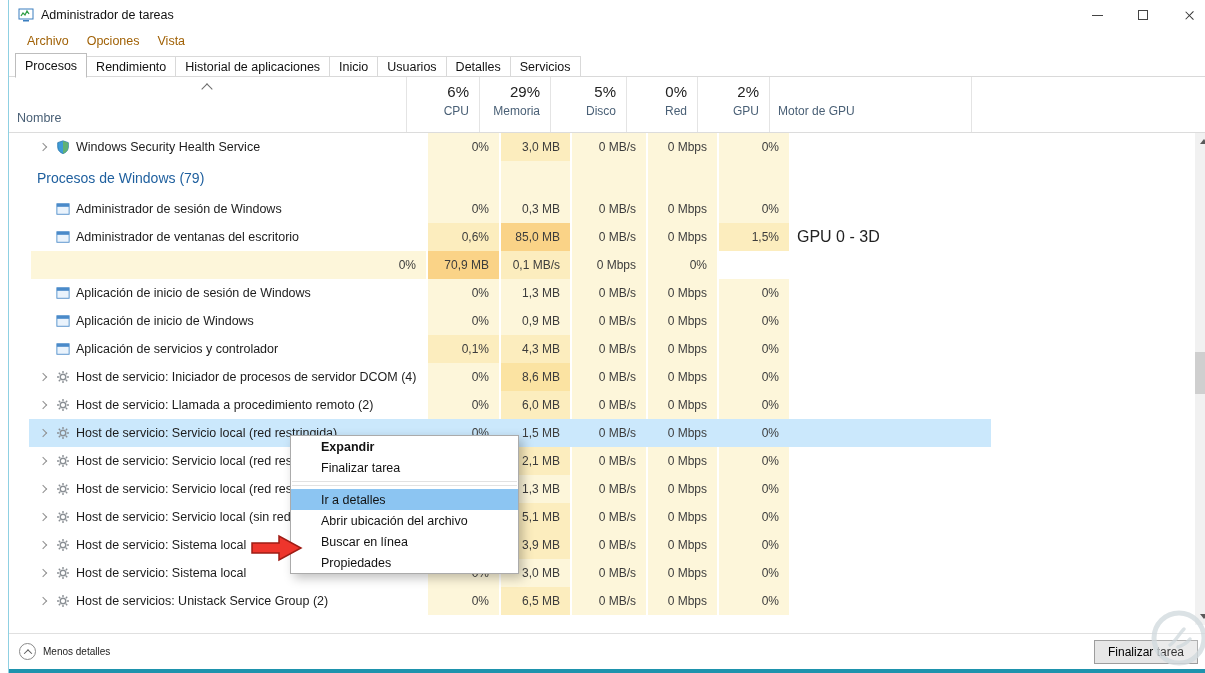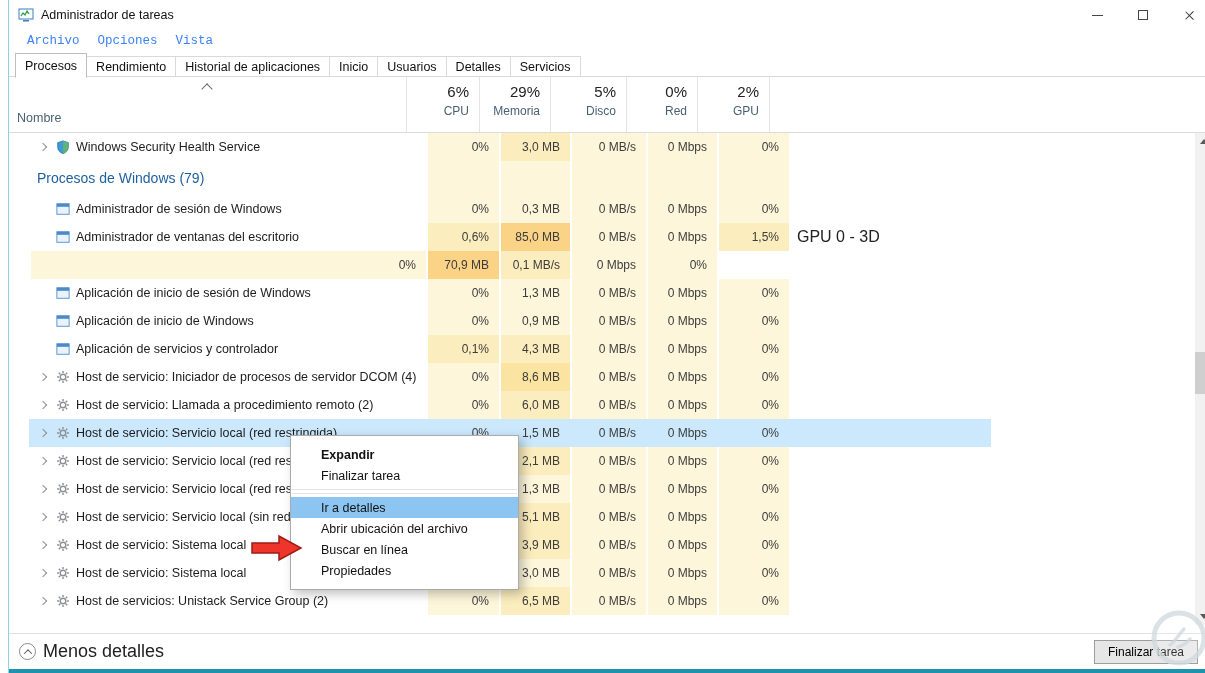--- a/index.html
+++ b/index.html
@@ -18,21 +18,21 @@
   .glyph-min { width:11px; height:1px; background:#444; display:block; }
   .glyph-max { width:10px; height:10px; border:1px solid #444; display:block; }
   .glyph-close { position:relative; width:11px; height:11px; display:block; }
   .glyph-close::before,.glyph-close::after { content:""; position:absolute; left:5px; top:0;
      width:1.4px; height:11px; background:#333; }
   .glyph-close::before { transform:rotate(45deg); }
   .glyph-close::after  { transform:rotate(-45deg); }
 
   
   .menubar { height:22px; display:flex; align-items:center; padding-left:9px; }
-  .menu-item { padding:3px 9px; font-size:12.5px; color:#3b82f6;font-family:Liberation Mono, monospace; }
+  .menu-item { padding:3px 9px; font-size:12.5px; color:#a16207; }
 
   
   .tabstrip { position:relative; height:25px; display:flex; align-items:flex-end; padding-left:6px; }
   .tabstrip::after { content:""; position:absolute; left:0; right:0; bottom:0; height:1px; background:#d9d9d9; }
   .tab { height:21px; display:flex; align-items:center; padding:0 9px; font-size:12.5px; color:#111;
          border:1px solid #d9d9d9; background:#fff; margin-right:-1px; position:relative; z-index:1; }
   .tab.active { height:25px; z-index:3; border-color:#bdbdbd; border-bottom:1px solid #fff; margin-bottom:-1px; }
 
   
   .colheader { position:relative; height:56px; display:grid;
@@ -85,30 +85,30 @@
   .sb-thumb { position:absolute; left:0; top:219px; width:17px; height:42px; background:#cfcfcf; }
 
   
   .statusbar { position:relative; height:36px; border-top:1px solid #e0e0e0; display:flex;
                align-items:center; padding:0 10px; background:#fff; }
   .less { display:flex; align-items:center; gap:7px; }
   .circ { width:17px; height:17px; border:1px solid #8a8a8a; border-radius:50%;
           display:flex; align-items:center; justify-content:center; }
   .circ i { width:6px; height:6px; border-top:1.5px solid #5a5a5a; border-right:1.5px solid #5a5a5a;
             transform:rotate(-45deg) translate(-1px,1px); }
-  .less-label { font-size:18px; color:#222; }
+  .less-label { font-size:10px; color:#222; }
   .endtask { position:absolute; right:14px; top:6px; height:24px; padding:0 13px; font-size:12px;
              font-family:inherit; background:#e6e6e6; border:1px solid #9d9d9d; color:#000; }
   .bottom-accent { position:absolute; left:0; right:0; bottom:0; height:4px;
                    background:var(--accent-bottom-bar,#1e93ad); }
   .watermark { position:absolute; right:2px; bottom:4px; opacity:.8; pointer-events:none; z-index:6; }
 
   
   .ctxmenu { position:absolute; left:281px; top:435px; width:229px; background:#fff;
-             border:1px solid #ababab; box-shadow:4px 4px 10px rgba(0,0,0,.25); padding:8px 0; z-index:10; }
+             border:1px solid #ababab; box-shadow:4px 4px 10px rgba(0,0,0,.25); padding:0 0; z-index:10; }
   .mi { height:21px; display:flex; align-items:center; padding:0 14px 0 30px; font-size:12.5px; color:#111; }
   .mi.bold { font-weight:bold; }
   .mi.hl { background:var(--menu-highlight,#8cc5f2); }
   .menu-sep { height:1px; background:#e2e2e2; margin:3px 1px; }
   .sub-arrow { margin-left:auto; width:6px; height:6px; border-top:1.4px solid #444;
                border-right:1.4px solid #444; transform:rotate(45deg); }
 
   
   .red-arrow { position:absolute; left:242px; top:534px; z-index:11; }
   .red-arrow polygon { fill:var(--arrow-red,#ee352c); stroke:#9e1c15; stroke-width:1.5; }
@@ -174,20 +174,24 @@
         <span class="lbl">Disco</span>
       </div>
       <div class="metric-h">
         <span class="pct">0%</span>
         <span class="lbl">Red</span>
       </div>
       <div class="metric-h">
         <span class="pct">2%</span>
         <span class="lbl">GPU</span>
       </div>
+      <div class="metric-h left">
+        <span class="pct"></span>
+        <span class="lbl">Motor de GPU</span>
+      </div>
       <div class="header-filler"></div>
     </div>
 
   <div class="viewport">
     <div id="rows">
         <div class="prow">
           <div class="name-cell">
             <span class="chev">
               <i></i>
             </span>

